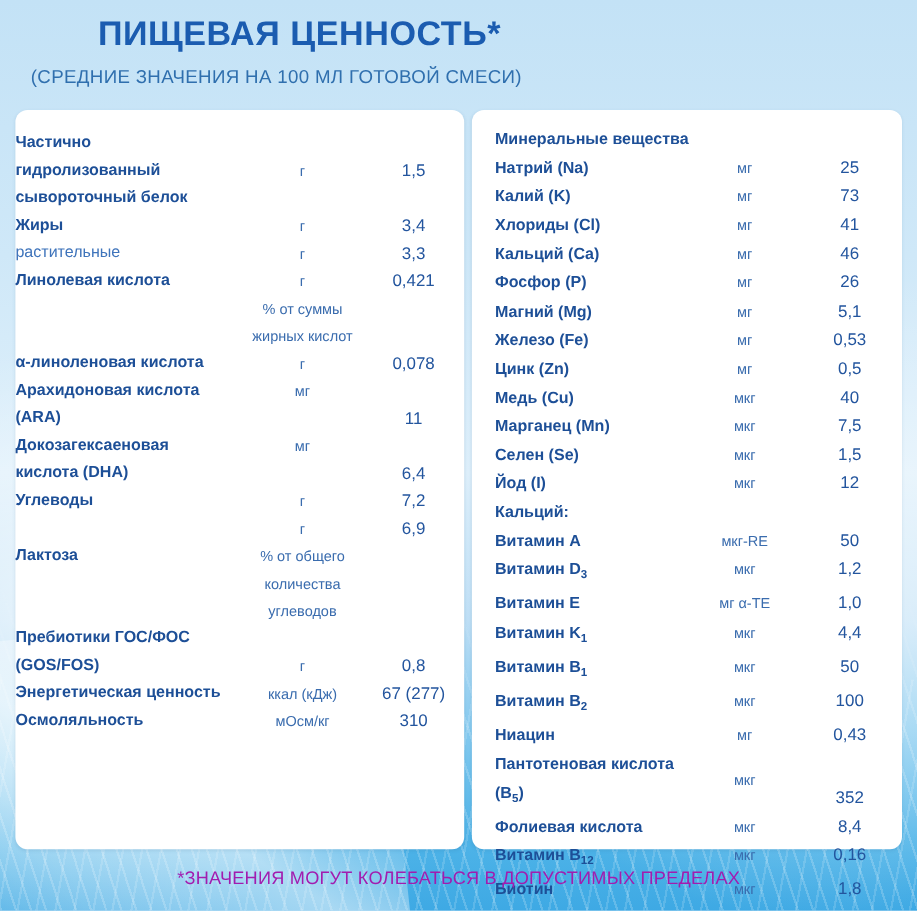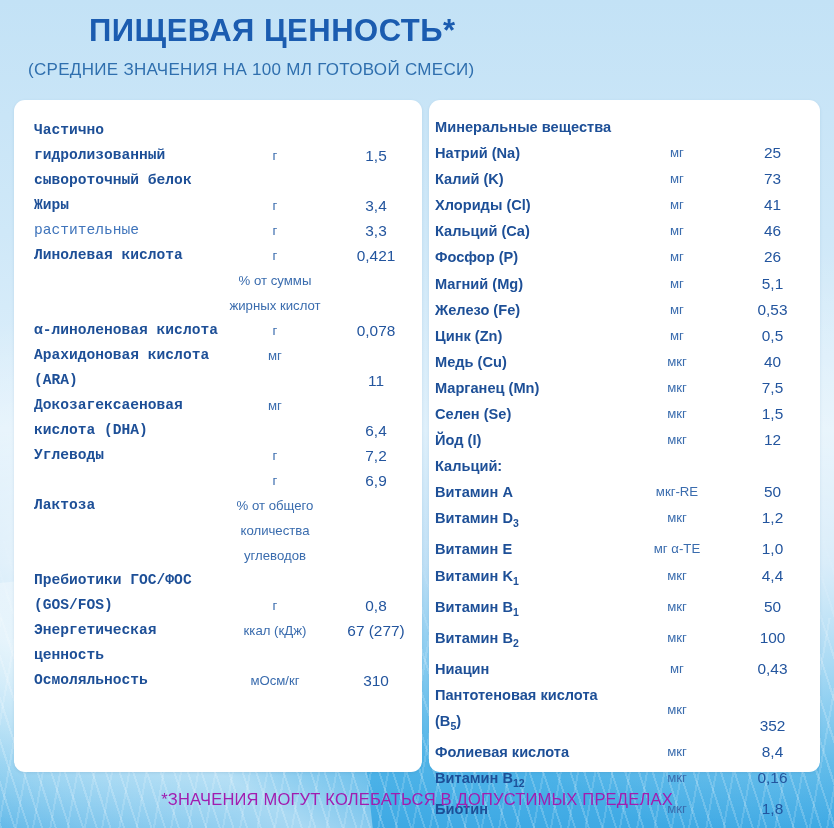--- a/index.html
+++ b/index.html
@@ -76,27 +76,27 @@
   .vl{font-size:15.4px;font-weight:normal;color:#23559e;text-align:center;}
   .un.b,.vl.b{vertical-align:bottom;}
   .un.m,.vl.m{vertical-align:middle;}
   .hd{font-size:14.6px;font-weight:bold;color:#1d4f97;}
   sub{font-size:.72em;}
   
   #tblLeft{margin:18px 0 0 0;}
   #tblLeft col.c1{width:206px;}
   #tblLeft col.c2{width:110px;}
   #tblLeft col.c3{width:92px;}
-  #tblLeft td.nm{padding-left:20px;font-family:Liberation Mono, monospace;}
+  #tblLeft td.nm{}
   
   #tblRight{margin:14px 0 0 0;}
   #tblRight col.c1{width:200px;}
   #tblRight col.c2{width:96px;}
   #tblRight col.c3{width:95px;}
-  #tblRight td.nm,#tblRight td.hd{padding-left:6px;}
+  #tblRight td.nm,#tblRight td.hd{padding-left:21px;}
   #tblRight td{line-height:26.1px;}
 </style>
 </head>
 <body>
 
 <div id="bg">
   <div class="sky"></div>
   <div class="glowL"></div>
   <div class="glowR"></div>
   <div class="streaks"></div>

